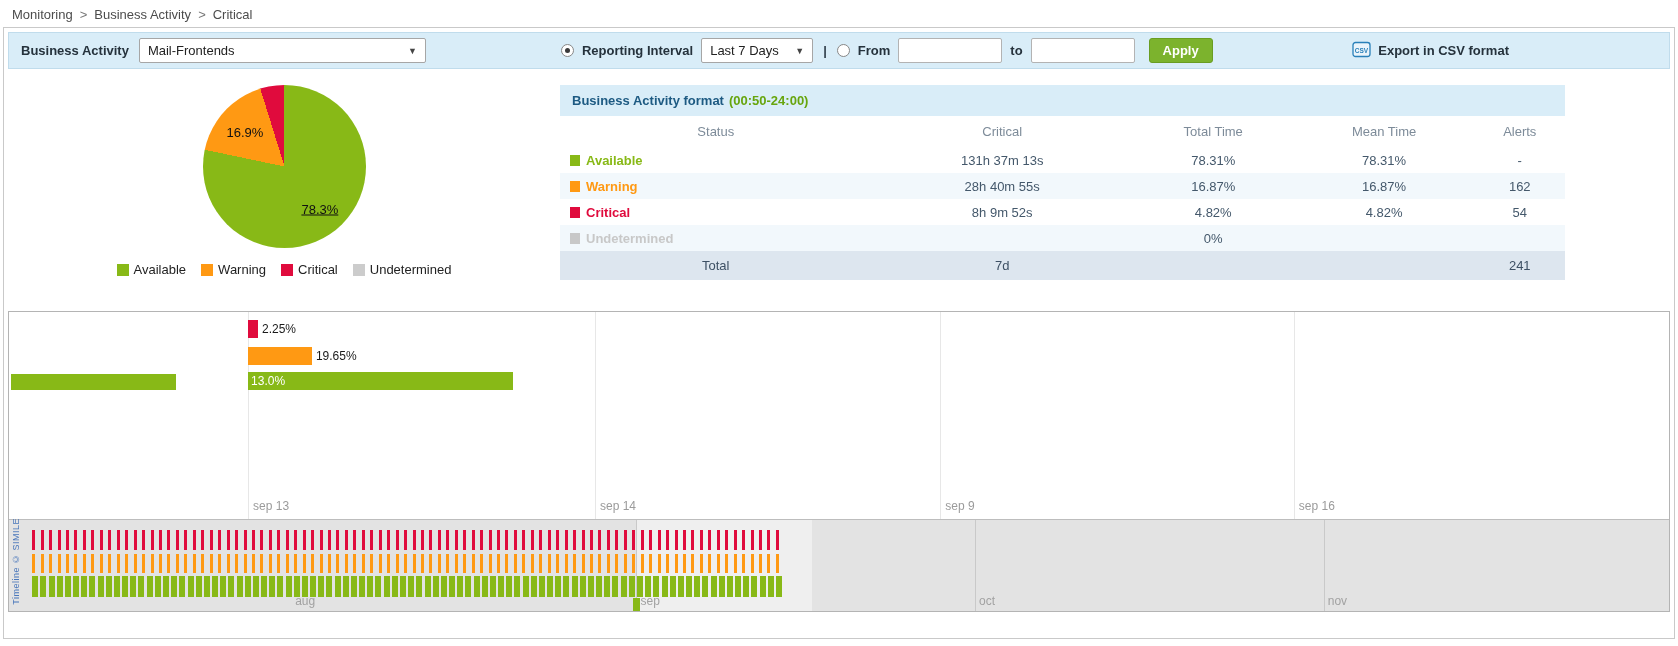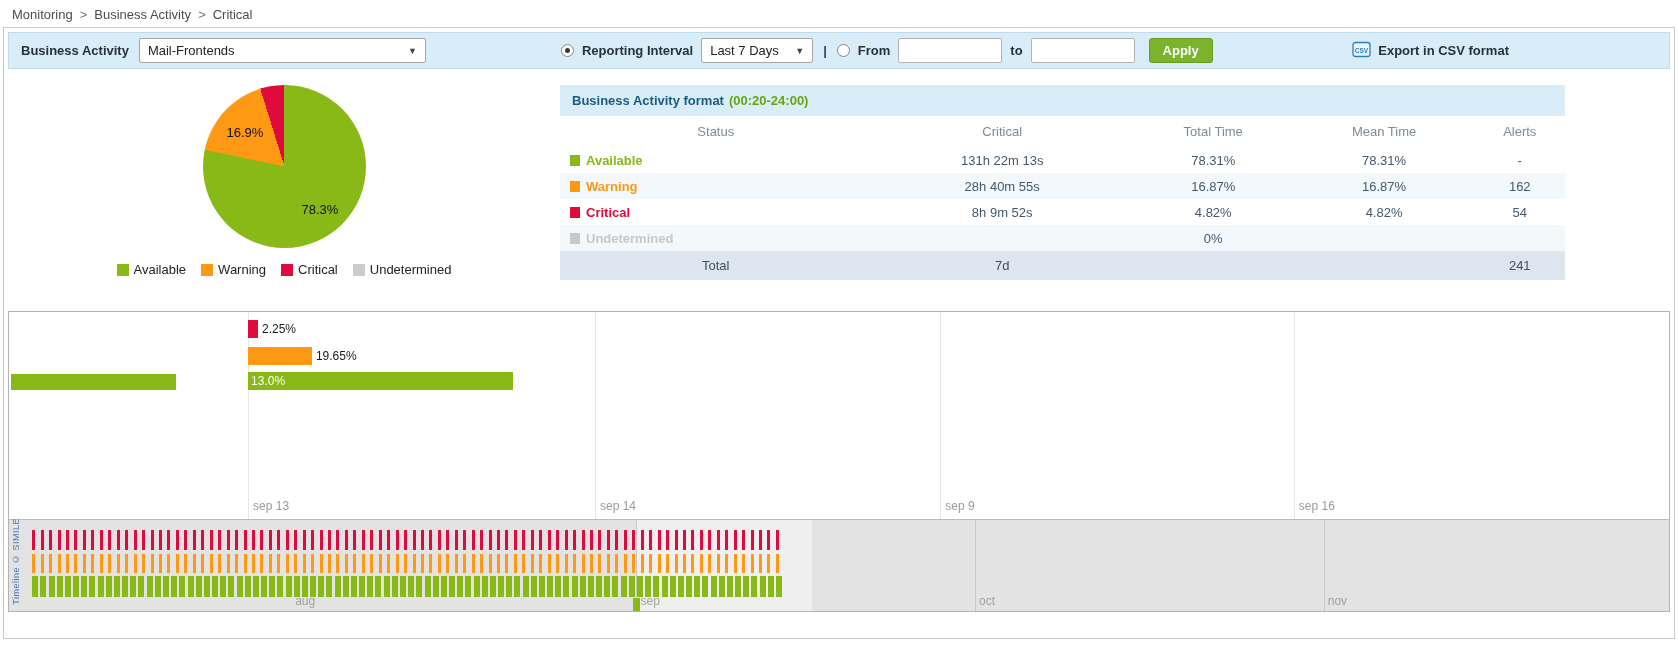--- a/index.html
+++ b/index.html
@@ -105,21 +105,21 @@
         </svg>
       </span>
       <span class="lbl">Export in CSV format</span>
     </div>
   </div>
 
   <div class="content-row">
     <div class="pie-wrap">
       <div class="pie" id="pie" style="background: conic-gradient(rgb(136, 185, 23) 0%, rgb(136, 185, 23) 78.3%, rgb(255, 153, 19) 78.3%, rgb(255, 153, 19) 95.2%, rgb(224, 11, 61) 95.2%, rgb(224, 11, 61) 100%);">
           <span class="pie-label" style="left: 26%; top: 29%;">16.9%</span>
-          <span class="pie-label" style="left: 72%; top: 76%;">78.3%</span>
+          <span class="pie-label" style="left: 72%; top: 76%; text-decoration: underline;">78.3%</span>
         </div>
       <div class="legend" id="legend">
           <span class="legend-item">
             <span class="sq" style="background: rgb(136, 185, 23);"></span>
             <span class="">Available</span>
           </span>
           <span class="legend-item">
             <span class="sq" style="background: rgb(255, 153, 19);"></span>
             <span class="">Warning</span>
           </span>
@@ -129,21 +129,21 @@
           </span>
           <span class="legend-item">
             <span class="sq" style="background: rgb(204, 204, 204);"></span>
             <span class="">Undetermined</span>
           </span>
         </div>
     </div>
 
     <div class="states-panel">
       <div class="panel-title">
-        <span>Business Activity format</span><span class="time">(00:20-24:00)</span>
+        <span>Business Activity format</span><span class="time">(00:50-24:00)</span>
       </div>
       <table>
         <colgroup>
             <col style="width:31%">
             <col style="width:26%">
             <col style="width:16%">
             <col style="width:18%">
             <col style="width:9%">
           </colgroup>
         <thead>
@@ -151,21 +151,21 @@
             <th>Status</th>
             <th>Critical</th>
             <th>Total Time</th>
             <th>Mean Time</th>
             <th>Alerts</th>
           </tr>
         </thead>
         <tbody>
           <tr>
             <td class="status-cell"><span class="sq" style="background: rgb(136, 185, 23);"></span><span style="color: rgb(136, 185, 23);">Available</span></td>
-            <td>131h 22m 13s</td>
+            <td>131h 37m 13s</td>
             <td>78.31%</td>
             <td>78.31%</td>
             <td>-</td>
           </tr>
           <tr>
             <td class="status-cell"><span class="sq" style="background: rgb(255, 153, 19);"></span><span style="color: rgb(255, 153, 19);">Warning</span></td>
             <td>28h 40m 55s</td>
             <td>16.87%</td>
             <td>16.87%</td>
             <td>162</td>

